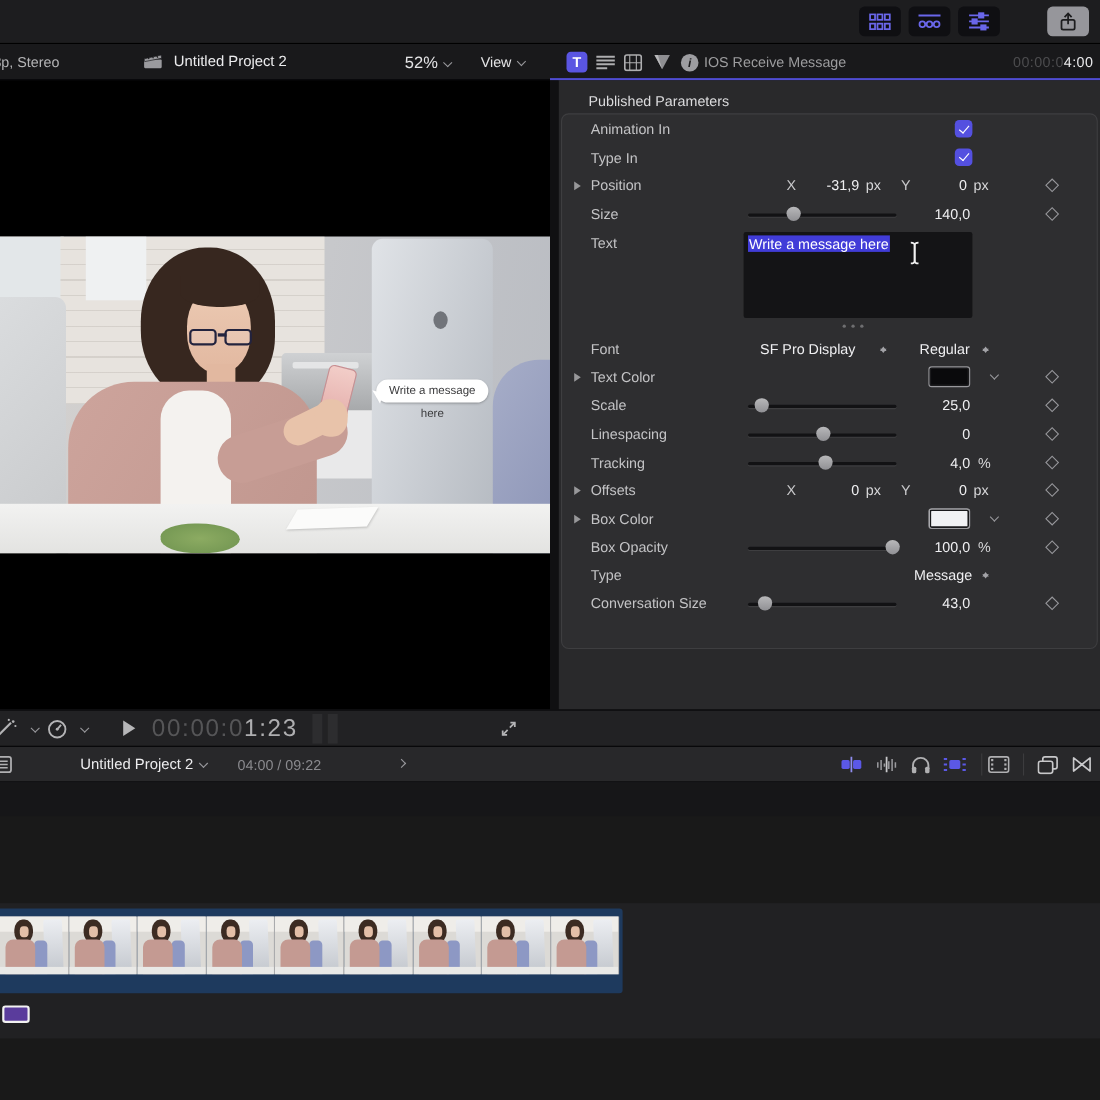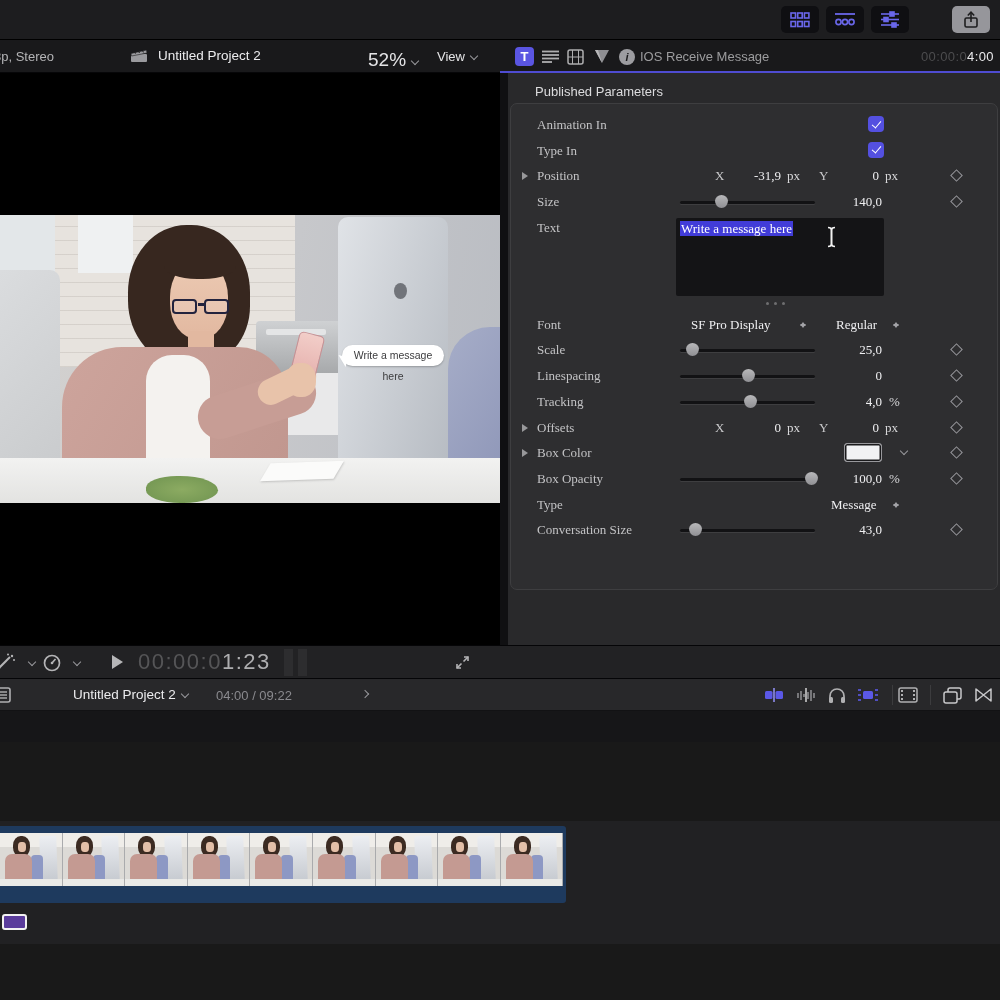--- a/index.html
+++ b/index.html
@@ -10,21 +10,21 @@
   
   .tbar { position:absolute; left:0; top:0; width:1000px; height:40px; background:#1d1d1f; border-bottom:1px solid #000; }
   .tbtn { position:absolute; top:6px; width:38px; height:27px; border-radius:5px; background:#0f0f12; display:flex; align-items:center; justify-content:center; }
   .tbtn.light { background:#96969b; }
 
   
   .vhead { position:absolute; left:0; top:40px; width:500px; height:33px; background:#19191b; border-bottom:1px solid #060608; }
   .ihead { position:absolute; left:500px; top:40px; width:500px; height:33px; background:#19191b; border-bottom:2px solid #4f4cd2; }
   .vh-format { position:absolute; left:-6px; top:9px; color:#b4b4b6; font-size:13px; }
   .vh-project { position:absolute; left:158px; top:8px; color:#ececee; font-size:13.5px; }
-  .vh-zoom { position:absolute; left:368px; top:9px; color:#e4e4e6; font-size:19px; }
+  .vh-zoom { position:absolute; left:368px; top:9px; color:#e4e4e6; font-size:15px; }
   .vh-view { position:absolute; left:437px; top:9px; color:#e4e4e6; font-size:13px; }
   .chev { display:inline-block; width:6px; height:6px; border-right:1.5px solid #98989c; border-bottom:1.5px solid #98989c; transform:rotate(45deg); margin-left:6px; vertical-align:2px; }
   .chev.r { transform:rotate(-45deg); }
 
   .itab { position:absolute; top:7px; width:19px; height:19px; display:flex; align-items:center; justify-content:center; }
   .itab.sel { background:#5a55e2; border-radius:4px; color:#fff; font-size:13px; font-weight:bold; }
   .ihead-title { position:absolute; left:140px; width:300px; top:9px; text-align:left; color:#9c9c9e; font-size:13px; }
   .tc { font-size:13px; letter-spacing:.4px; }
   .tc .dim { color:#4c4c4e; } .tc .bri { color:#eaeaec; }
   .ihead-tc { position:absolute; right:6px; top:9px; }
@@ -60,21 +60,21 @@
   .vf-fore { position:absolute; left:256px; top:156px; width:62px; height:26px; background:#e8c3aa; border-radius:13px; transform:rotate(-26deg); }
   .vf-hand { position:absolute; left:286px; top:148px; width:30px; height:34px; background:#e8c3aa; border-radius:45%; }
   .vf-phone { position:absolute; left:293px; top:118px; width:26px; height:56px; background:linear-gradient(#f2cdc8,#e2a9a6); border:1px solid #c98f92; border-radius:5px; transform:rotate(14deg); }
   .vf-bubble { position:absolute; left:342px; top:130px; width:102px; height:21px; background:#fff; border-radius:11px; box-shadow:0 1px 2px rgba(0,0,0,.25);
                font-size:10.5px; color:#3c3c3e; text-align:center; line-height:21px; }
   .vf-bubble::before { content:""; position:absolute; left:-5px; top:11px; border:5px solid transparent; border-right-color:#fff; border-top-color:#fff; transform:rotate(15deg); }
 
   
   .ipane { position:absolute; left:508px; top:73px; width:492px; height:572px; background:#29292b; }
   .pp-title { position:absolute; left:27px; top:11px; color:#dcdcde; font-size:13px; }
-  .pbox { position:absolute; left:2px; top:30px; width:488px; height:487px; background:#2e2e30; border:1px solid #3e3e40; border-radius:7px; padding-top:8px; overflow:hidden;font-family:Liberation Serif, serif; }
+  .pbox { position:absolute; left:2px; top:30px; width:488px; height:487px; background:#2e2e30; border:1px solid #3e3e40; border-radius:7px; padding-top:1px; overflow:hidden; }
   .irow { position:relative; height:25.7px; }
   .irow.tall { height:97px; }
   .disc { position:absolute; left:11px; top:9px; width:0; height:0; border-left:6px solid #98989a; border-top:4px solid transparent; border-bottom:4px solid transparent; }
   .ilabel { position:absolute; left:26px; top:5px; color:#c3c3c5; font-size:13px; white-space:nowrap; }
   .slider { position:absolute; left:169px; top:0; width:135px; height:25.7px; }
   .track { position:absolute; left:0; top:12px; width:135px; height:3px; background:#121214; border-radius:2px; box-shadow:0 1px 0 rgba(255,255,255,.08); }
   .thumbk { position:absolute; top:6px; width:13px; height:13px; background:linear-gradient(#b8b8ba,#909094); border-radius:50% 50% 50% 50%/45% 45% 55% 55%; }
   .val { position:absolute; left:291px; width:80px; top:5px; text-align:right; color:#efeff1; font-size:13px; }
   .unit { position:absolute; left:378px; top:5px; color:#d8d8da; font-size:13px; }
   .kf { position:absolute; left:441px; top:8px; width:9px; height:9px; border:1.3px solid #96969a; transform:rotate(45deg); }
@@ -326,20 +326,27 @@
       </div>
 
       <div class="irow">
         <span class="ilabel">Font</span>
         <span class="ffam"><span>SF Pro Display</span></span>
         <i class="updn" style="left:288px;top:7px"></i>
         <span class="fsty"><span>Regular</span></span>
         <i class="updn" style="left:381px;top:7px"></i>
       </div>
 
+      <div class="irow">
+        <i class="disc"></i>
+        <span class="ilabel">Text Color</span>
+        <span class="swatch" style="background: rgb(10, 10, 12);"></span>
+        <i class="chev sw-chev"></i>
+        <span class="kf"></span>
+      </div>
 
       <div class="irow">
         <span class="ilabel">Scale</span>
         <div class="slider">
             <div class="track"></div>
             <div class="thumbk" style="left: calc(9% - 6px);"></div>
           </div>
         <span class="val">25,0</span>
         <span class="kf"></span>
       </div>

